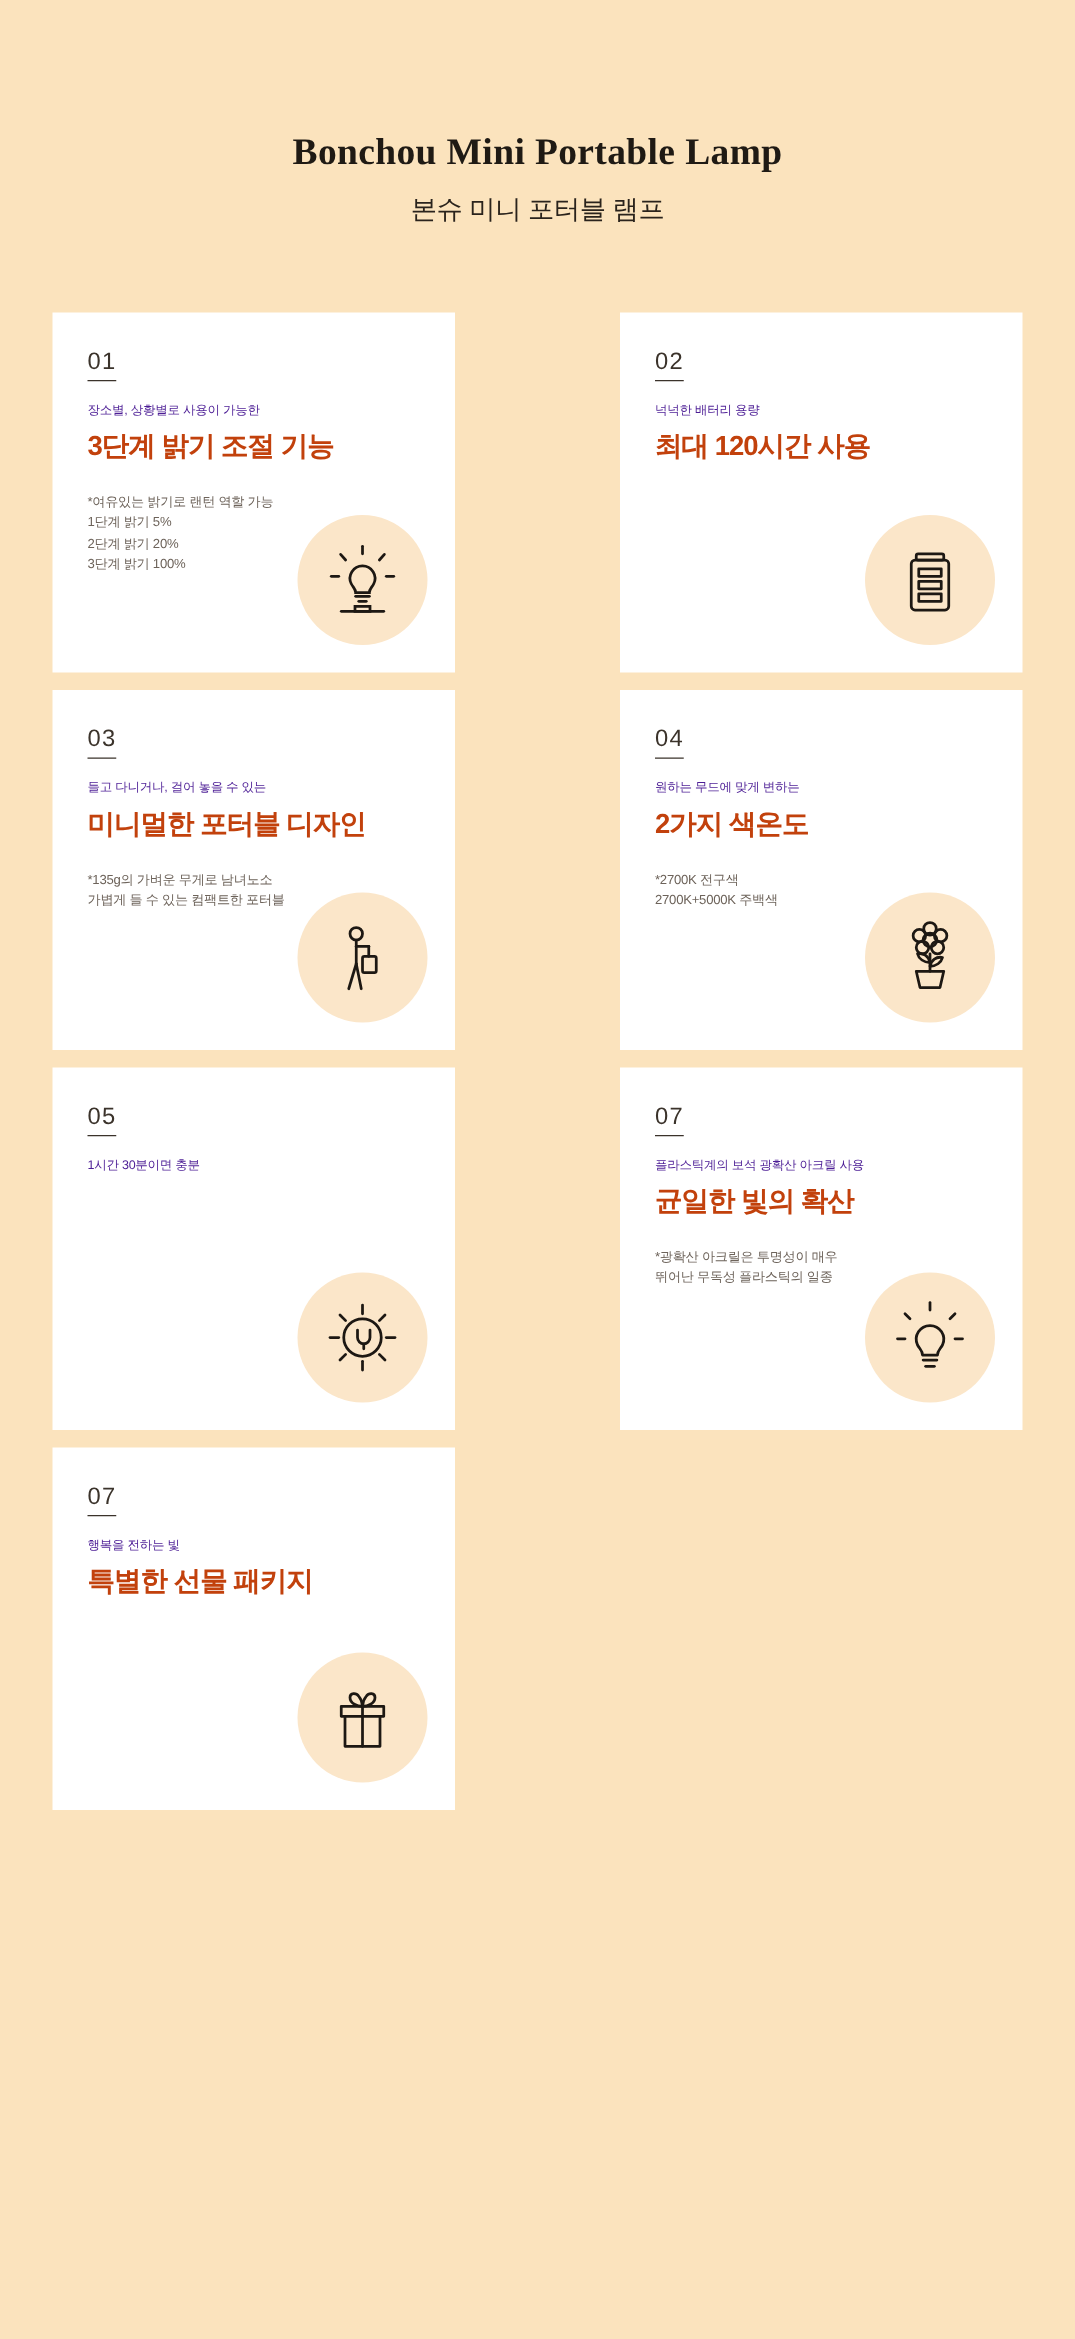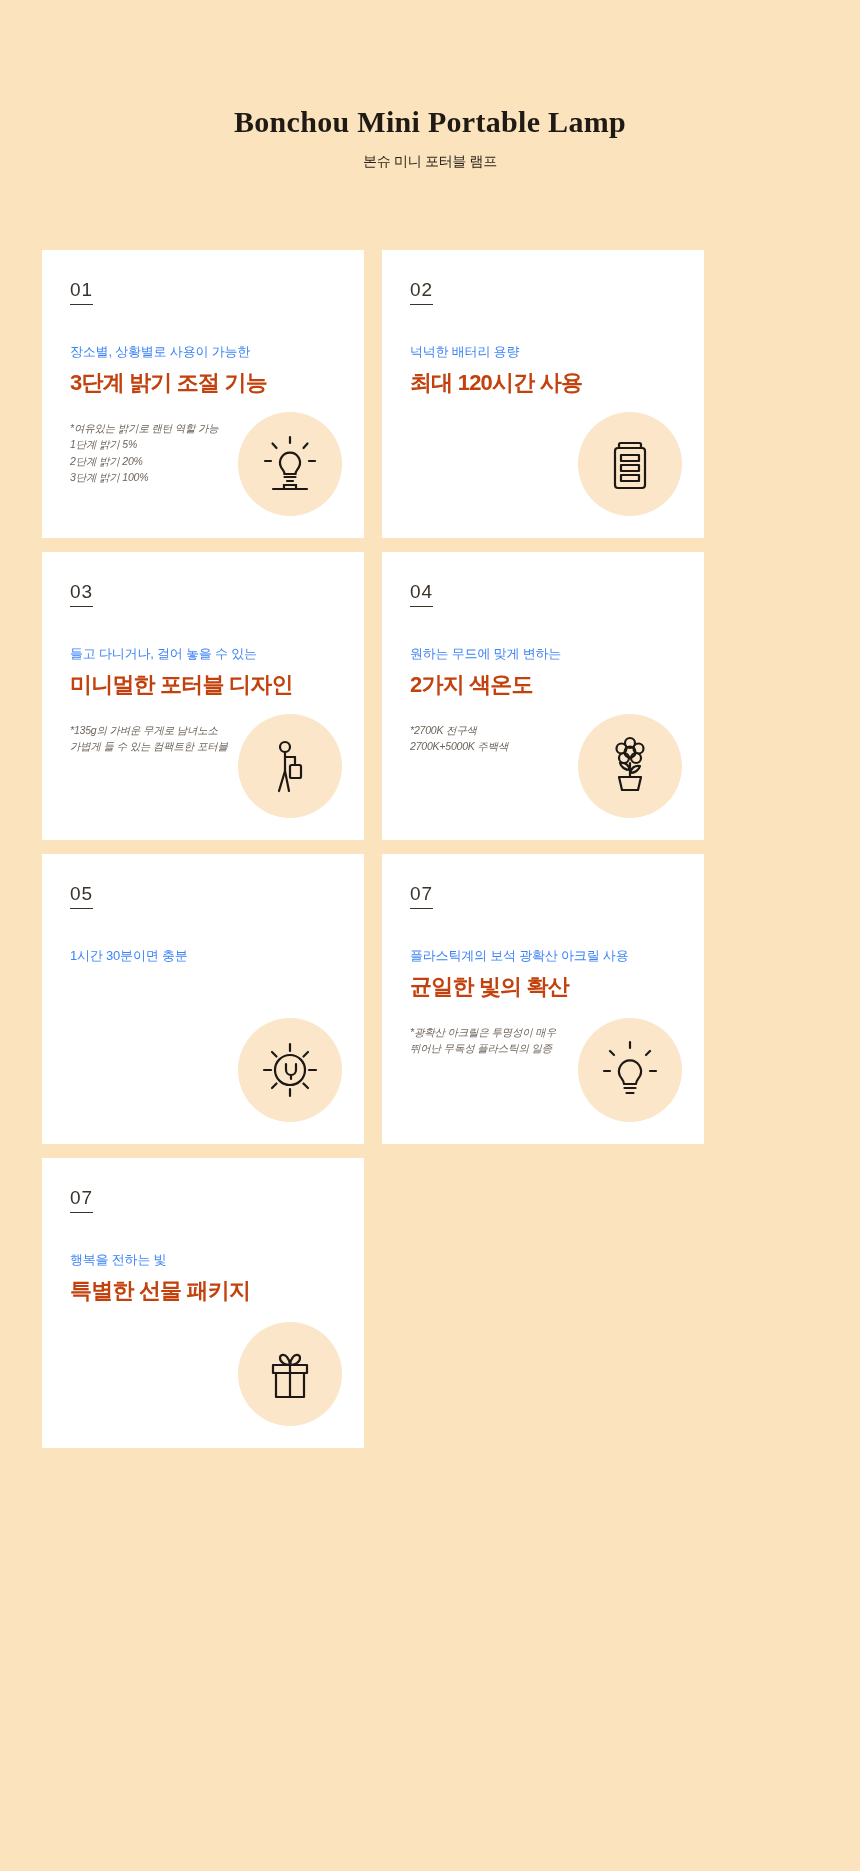--- a/index.html
+++ b/index.html
@@ -25,34 +25,35 @@
   }
   .title-en {
     font-family: "Liberation Serif", serif;
     font-weight: bold;
     font-size: 30px;
     letter-spacing: 0.3px;
     color: #1f1a14;
     margin: 0 0 14px 0;
   }
   .title-ko {
-    font-size: 14px;
+    font-size: 21px;
     color: #2a231c;
     margin: 0;
     letter-spacing: -0.3px;
   }
 
   .grid {
     position: absolute;
     left: 42px;
     top: 250px;
     width: 776px;
     display: flex;
     flex-wrap: wrap;
     gap: 14px 18px;
+    justify-content: space-between;
   }
   .card {
     position: relative;
     width: 322px;
     height: 288px;
     background: #ffffff;
     box-sizing: border-box;
     padding: 30px 28px 0 28px;
     overflow: hidden;
   }
@@ -62,43 +63,42 @@
   .num {
     font-size: 19px;
     color: #3b332b;
     letter-spacing: 1px;
     display: inline-block;
     border-bottom: 1.5px solid #3b332b;
     padding-bottom: 5px;
     line-height: 1;
   }
   .sub {
-    margin-top: 38px;
-    font-size: 13px;
-    color: #3b82f6;
+    margin-top: 16px;
+    font-size: 10px;
+    color: #4c1d95;
     letter-spacing: -0.2px;
   }
   .headline {
     margin-top: 7px;
     font-size: 22px;
     font-weight: bold;
     color: #c2410c;
     letter-spacing: -0.8px;
   }
   .note {
     margin-top: 22px;
     font-size: 10.5px;
     line-height: 1.55;
     color: #6d635a;
     letter-spacing: -0.2px;
     white-space: pre-line;
     position: relative;
     z-index: 2;
     max-width: 190px;
-    font-style: italic;
   }
   .icon-wrap {
     position: absolute;
     right: 22px;
     bottom: 22px;
     width: 104px;
     height: 104px;
     border-radius: 50%;
     background: #fbe6c9;
     display: flex;

